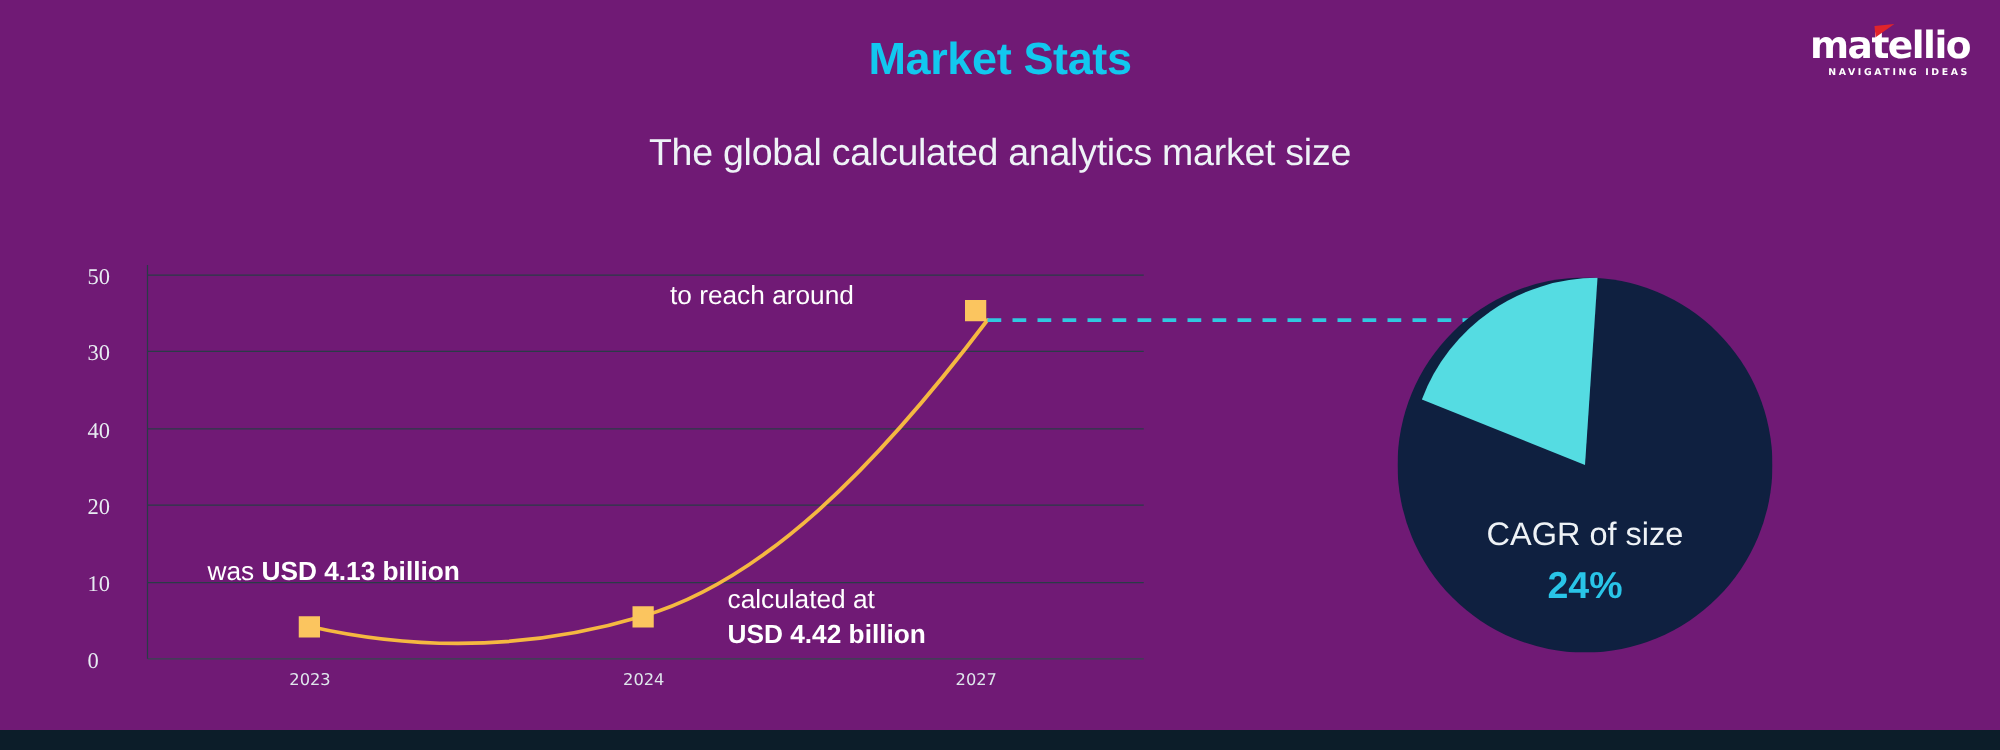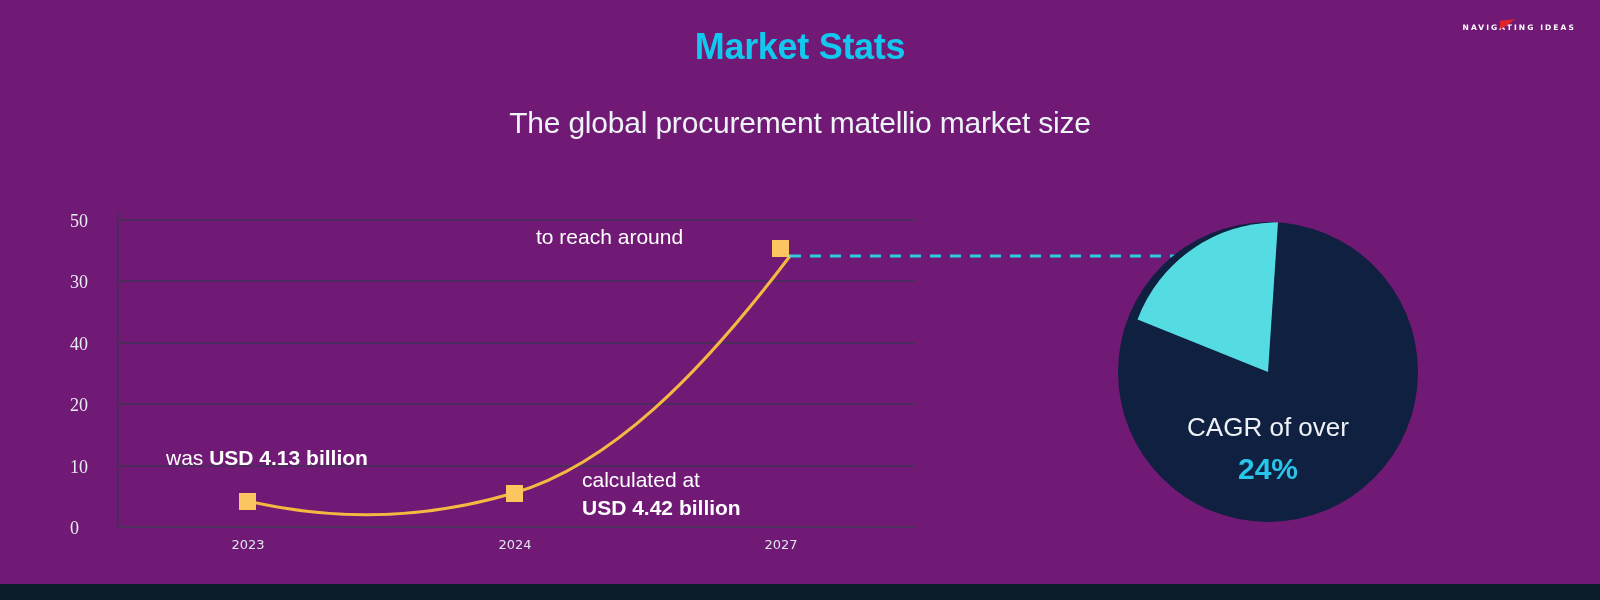--- a/index.html
+++ b/index.html
@@ -135,24 +135,25 @@
     font-weight: bold;
     color: #29c5e8;
   }
 </style>
 </head>
 <body>
 
 <div id="stage">
 
   <div class="page-title">Market Stats</div>
-  <div class="page-subtitle">The global procurement matellio market size</div>
+  <div class="page-subtitle">The global calculated analytics market size</div>
 
   <div class="logo">
     <div class="logo-mark"></div>
+    <div class="logo-word">matellio</div>
     <div class="logo-tag">NAVIGATING IDEAS</div>
   </div>
 
   <div class="chart-area">
 
     <svg width="1000" height="600" style="position:absolute;left:0;top:0;">
 
       <g stroke="#2a3b47" stroke-width="1">
         <line x1="118" y1="220" x2="915" y2="220"></line>
         <line x1="118" y1="281" x2="915" y2="281"></line>
@@ -202,17 +203,17 @@
 
   <div class="pie-wrap">
     <svg width="300" height="300" viewBox="0 0 300 300">
       <circle cx="150" cy="150" r="150" fill="#0f2040"></circle>
 
       <path d="M 150 150 L 160 0.3 A 150 150 0 0 0 19.5 97.5 Z" fill="#55dce2"></path>
     </svg>
   </div>
 
   <div class="pie-text">
-    <div>CAGR of over</div>
+    <div>CAGR of size</div>
     <div class="pie-pct">24%</div>
   </div>
 
 </div>
 
 </body></html>

